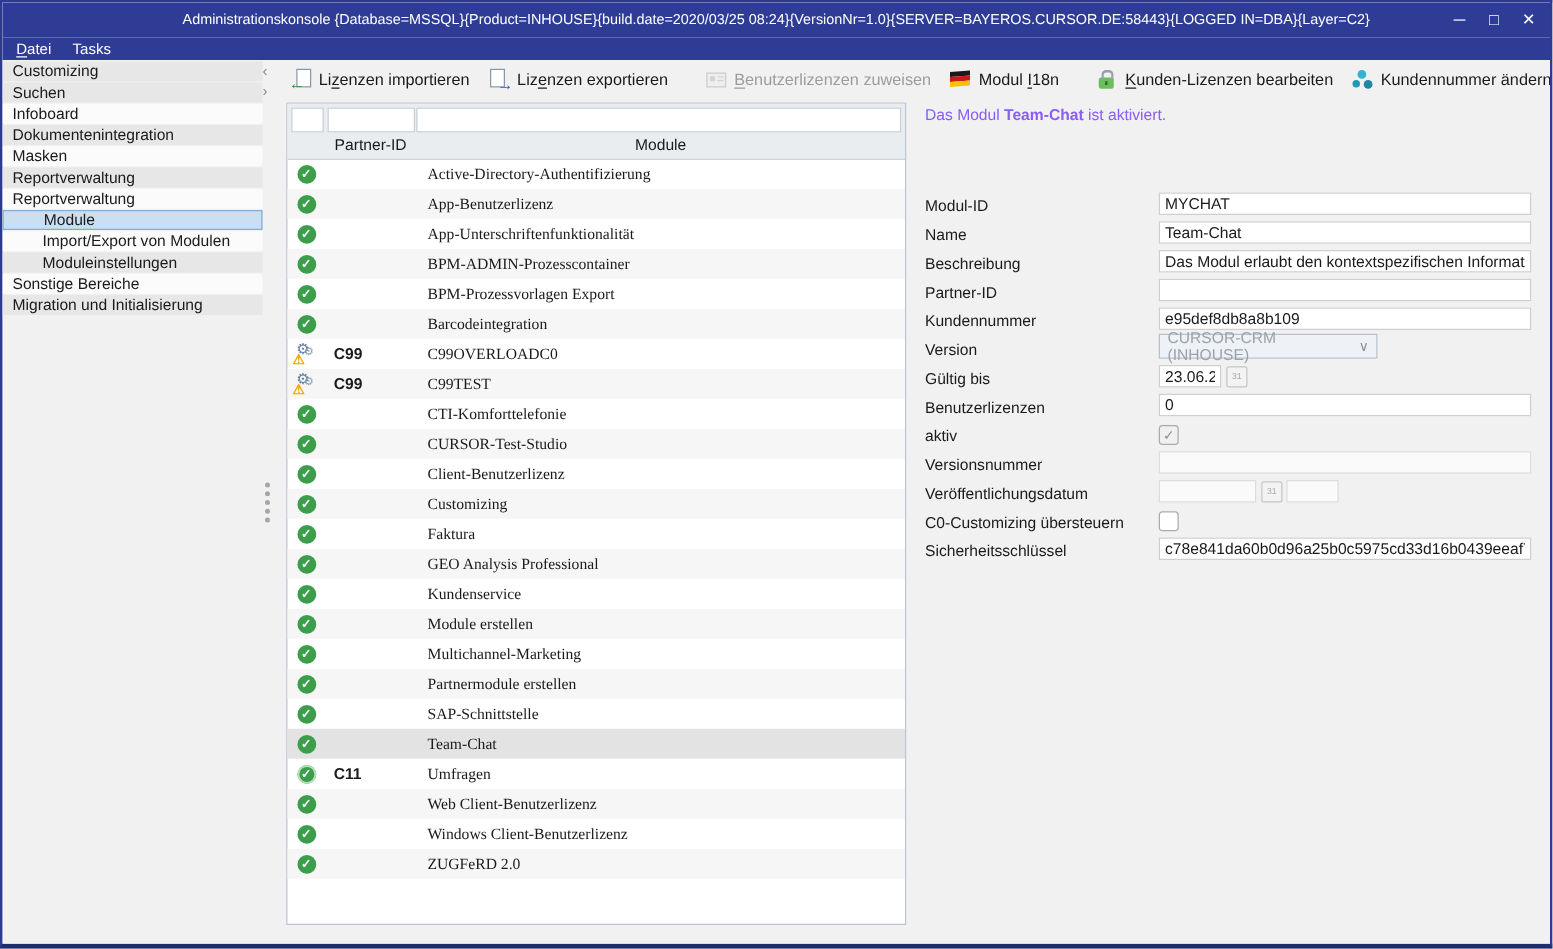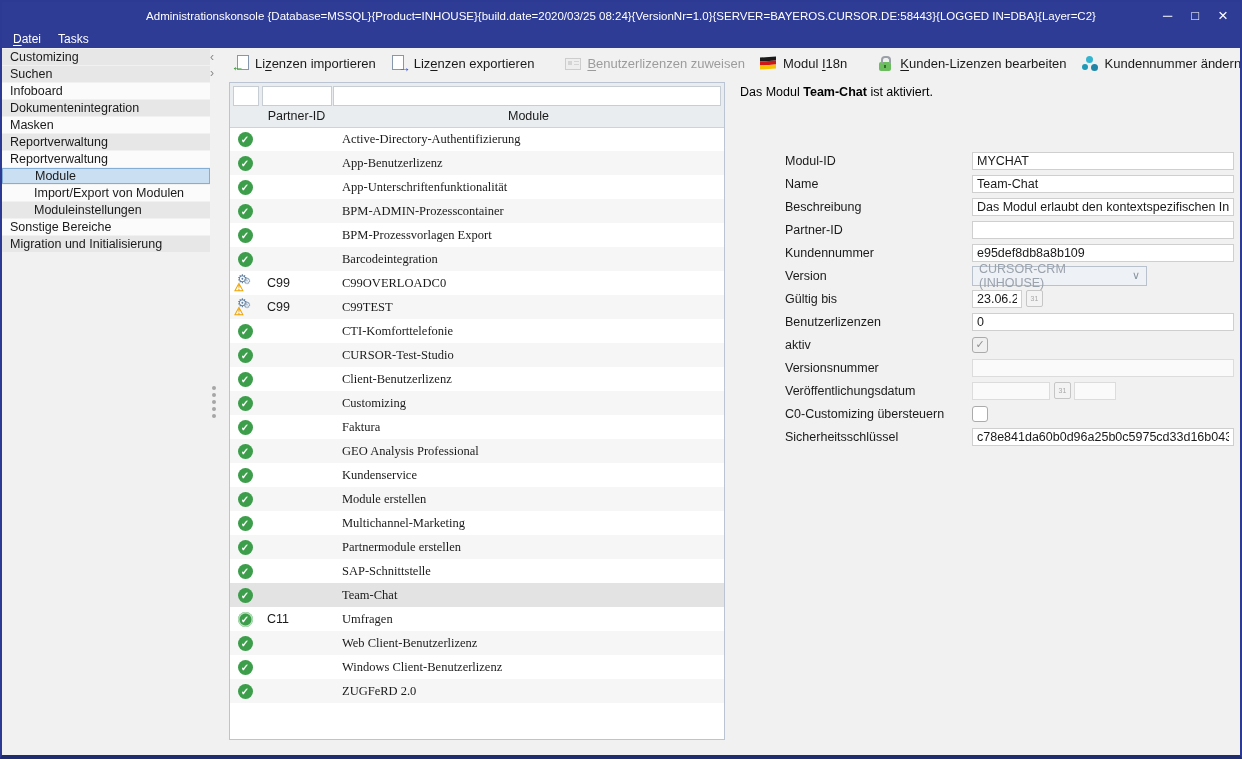--- a/index.html
+++ b/index.html
@@ -71,34 +71,34 @@
   .flt-1{left:32px;width:62px;}
   .flt-2{left:103px;width:380px;}
   .hlabels{position:absolute;left:0;right:0;top:26px;height:18px;font-size:12.5px;color:#1a1a1a;}
   .hl-partner{position:absolute;left:30px;width:73px;text-align:center;}
   .hl-module{position:absolute;left:103px;right:0;text-align:center;}
   .tbody{position:absolute;top:44px;left:0;right:0;}
   .trow{height:24px;display:flex;align-items:center;font-size:12.5px;color:#1a1a1a;cursor:default;}
   .trow:nth-child(even){background:#f6f6f6;}
   .trow.selected{background:#e3e3e3;}
   .c-status{width:30px;display:flex;justify-content:center;flex:0 0 30px;}
-  .c-partner{width:73px;flex:0 0 73px;padding-left:7px;box-sizing:border-box;}
+  .c-partner{width:73px;flex:0 0 73px;padding-left:7px;box-sizing:border-box;font-weight:bold;}
   .c-module{flex:1;padding-left:9px;overflow:hidden;white-space:nowrap;font-family:Liberation Serif, serif;}
   .status-ok{width:15px;height:15px;border-radius:50%;background:#3c9e4a;color:#fff;font-size:10px;font-weight:bold;
              display:flex;align-items:center;justify-content:center;}
   .status-ok.ring{box-shadow:inset 0 0 0 1.5px #b8e0bd;}
   .status-warn{position:relative;width:18px;height:16px;}
   .status-warn .g1{position:absolute;left:1px;top:-3px;font-size:12px;color:#5f7fa0;}
   .status-warn .g2{position:absolute;left:7px;top:1px;font-size:9px;color:#8aa2ba;}
   .status-warn .w{position:absolute;left:-2px;bottom:-3px;font-size:11px;color:#efa400;font-weight:bold;}
   
   .detail{position:absolute;left:738px;top:34px;right:6px;}
-  .intro{font-size:12.5px;color:#000000;margin-top:3px;height:16px;}
+  .intro{font-size:12.5px;color:#8b5cf6;margin-top:3px;height:16px;}
   .fields{position:absolute;top:67px;left:0;right:0;}
-  .f-row{height:23px;display:flex;align-items:center;margin-left:45px;}
+  .f-row{height:23px;display:flex;align-items:flex-end;}
   .f-label{width:187px;flex:0 0 187px;font-size:12.5px;color:#1a1a1a;}
   .inp{height:18px;border:1px solid #cfcfcf;background:#fff;font-size:12.5px;color:#1a1a1a;
        padding:0 4px;box-sizing:border-box;font-family:"Liberation Sans",sans-serif;}
   .inp.full{width:298px;}
   .inp.datew{width:50px;}
   .inp.datew2{width:78px;}
   .inp.tiny{width:42px;margin-left:3px;}
   .inp.dis{background:#fafafa;border-color:#dcdcdc;}
   .dd{width:175px;height:20px;border:1px solid #b9c2cc;background:#eef1f5;color:#9aa2ac;font-size:12.5px;
       display:flex;align-items:center;padding:0 6px;box-sizing:border-box;justify-content:space-between;}

